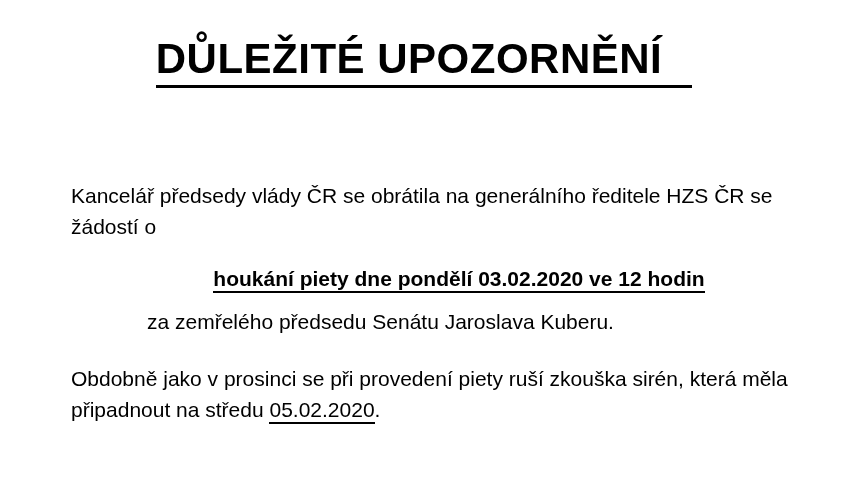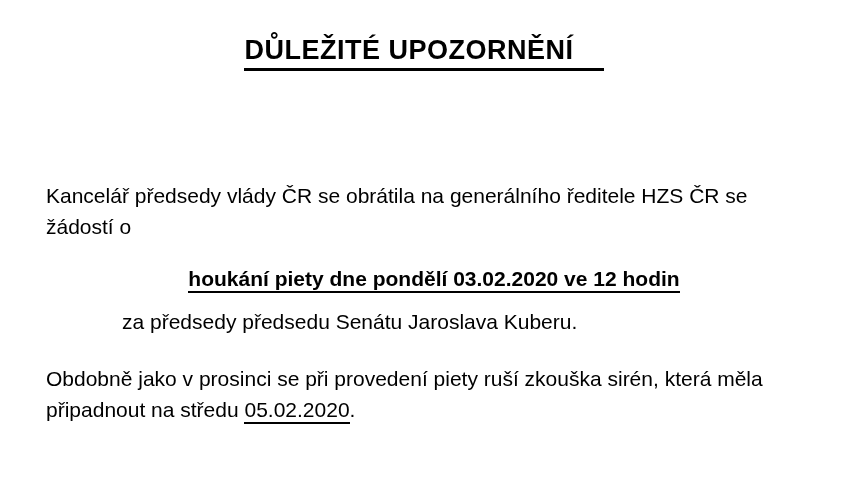--- a/index.html
+++ b/index.html
@@ -19,33 +19,33 @@
     width: 848px;
     height: 497px;
     box-sizing: border-box;
   }
   .doc-title {
     position: absolute;
     top: 34px;
     left: 0;
     width: 848px;
     text-align: center;
-    font-size: 27px;
+    font-size: 42px;
     font-weight: bold;
     letter-spacing: 0.5px;
     line-height: 1.2;
   }
   .doc-title .title-underline {
     border-bottom: 3px solid #000;
     padding-bottom: 3px;
     padding-right: 30px;
   }
   .body-block {
     position: absolute;
-    left: 46px;
+    left: 71px;
     top: 180px;
     width: 724px;
   }
   .para {
     font-size: 21px;
     line-height: 31px;
     margin: 0;
   }
   .para + .para {
     margin-top: 0;
@@ -87,19 +87,19 @@
   </div>
 
   <div class="body-block">
 
     <p class="para p-intro">Kancelář předsedy vlády ČR se obrátila na generálního ředitele HZS ČR se žádostí o</p>
 
     <p class="p-highlight">
       <span class="u">houkání piety dne pondělí 03.02.2020 ve 12 hodin</span>
     </p>
 
-    <p class="para p-sub">za předsedy předsedu Senátu Jaroslava Kuberu.</p>
+    <p class="para p-sub">za zemřelého předsedu Senátu Jaroslava Kuberu.</p>
 
     <p class="para p-last"><span>Obdobně jako v prosinci se při provedení piety ruší zkouška sirén, která měla připadnout na středu </span><span class="u-date">05.02.2020</span><span>.</span></p>
 
   </div>
 
 </div>
 
 </body></html>

